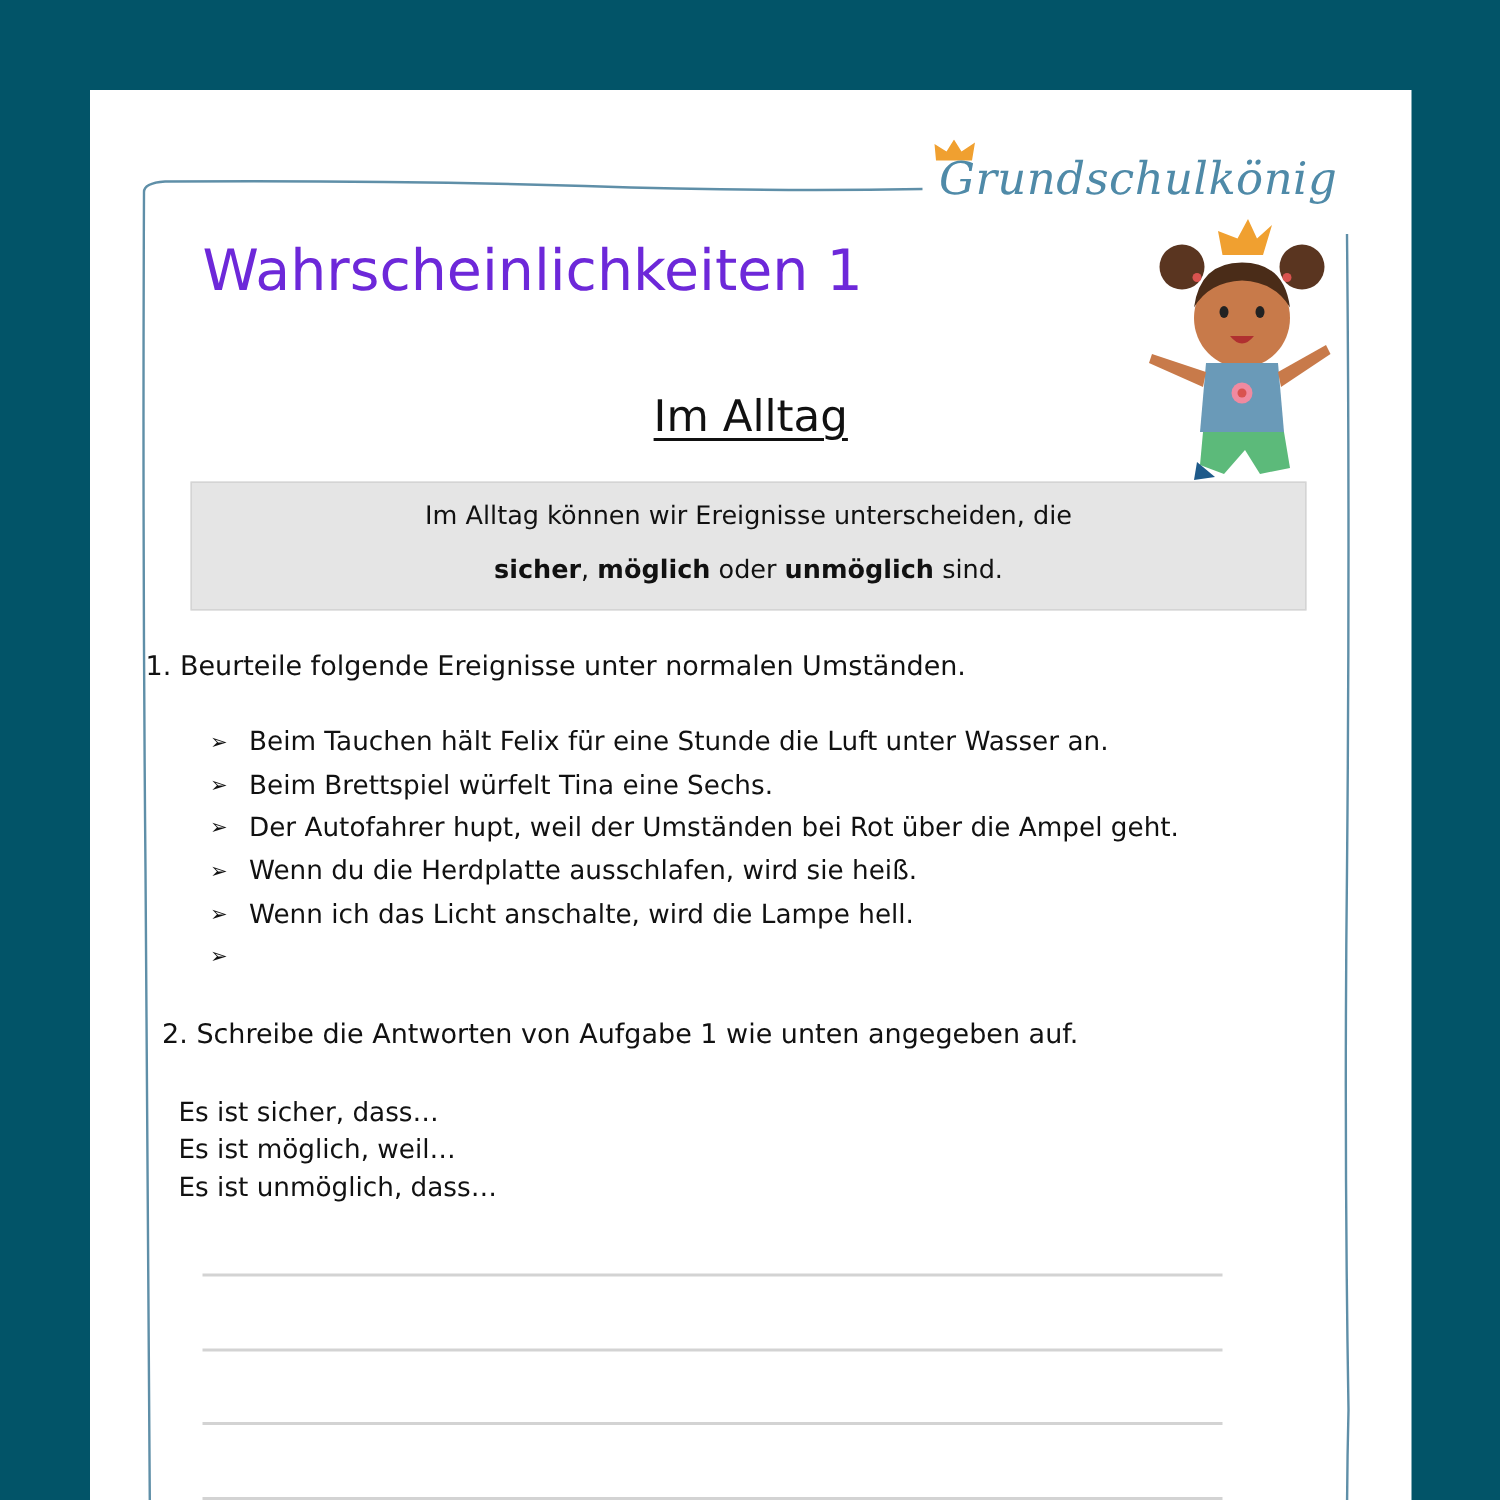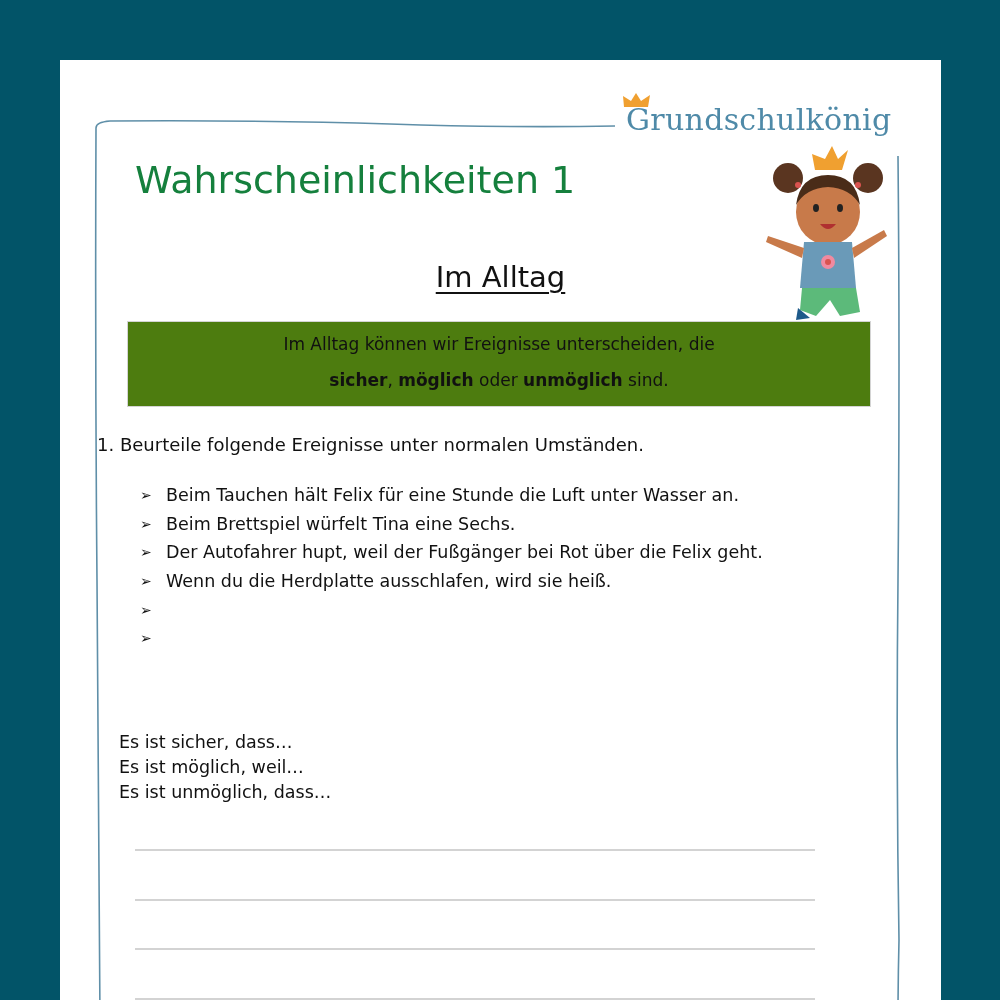--- a/index.html
+++ b/index.html
@@ -11,37 +11,38 @@
     color:#111;
   }
   .page {
     position:absolute; left:60px; top:60px; width:881px; height:960px;
     background:#ffffff;
   }
   .frame-svg { position:absolute; left:0; top:0; }
   .logo {
     position:absolute; left:566px; top:42px;
     font-family:"DejaVu Serif", serif;
+    font-style:italic;
     font-size:30px; color:#4f8aa8; letter-spacing:0.3px;
     white-space:nowrap;
   }
   .logo-crown { position:absolute; left:562px; top:33px; }
   .girl { position:absolute; left:700px; top:80px; }
   .title {
     position:absolute; left:75px; top:98px;
-    font-size:38px; font-weight:normal; color:#15803d; white-space:nowrap;
+    font-size:38px; font-weight:normal; color:#6d28d9; white-space:nowrap;
   }
   .subtitle {
     position:absolute; left:0; width:881px; top:200px; text-align:center;
     font-size:29px; color:#111;
   }
   .subtitle span { text-decoration:underline; text-underline-offset:5px; text-decoration-thickness:1.5px; }
   .infobox {
     position:absolute; left:67px; top:261px; width:744px; height:86px;
-    background:#4d7c0f; border:1.5px solid #d4d4d4; box-sizing:border-box;
+    background:#e5e5e5; border:1.5px solid #d4d4d4; box-sizing:border-box;
     text-align:center; font-size:17px; color:#111;
   }
   .infobox .l1 { position:absolute; left:0; right:0; top:12px; }
   .infobox .l2 { position:absolute; left:0; right:0; top:48px; }
   .infobox b { font-weight:bold; }
   .task { position:absolute; font-size:18px; white-space:nowrap; }
   .task1 { left:37px; top:374px; }
   .task2 { left:48px; top:619px; }
   .bullets { position:absolute; left:80px; top:421px; margin:0; padding:0; list-style:none; }
   .bullets li { height:28.6px; font-size:17.5px; white-space:nowrap; display:flex; align-items:center; }
@@ -108,34 +109,39 @@
     <li>
         <span class="arrow">➢</span>
         <span>Beim Tauchen hält Felix für eine Stunde die Luft unter Wasser an.</span>
       </li>
     <li>
         <span class="arrow">➢</span>
         <span>Beim Brettspiel würfelt Tina eine Sechs.</span>
       </li>
     <li>
         <span class="arrow">➢</span>
-        <span>Der Autofahrer hupt, weil der Fußgänger bei Rot über die Felix geht.</span>
+        <span>Der Autofahrer hupt, weil der Umständen bei Rot über die Ampel geht.</span>
       </li>
     <li>
         <span class="arrow">➢</span>
         <span>Wenn du die Herdplatte ausschlafen, wird sie heiß.</span>
       </li>
     <li>
         <span class="arrow">➢</span>
+        <span>Wenn ich das Licht anschalte, wird die Lampe hell.</span>
       </li>
     <li>
         <span class="arrow">➢</span>
       </li>
   </ul>
 
+  <div class="task task2">
+    <span>2.</span>
+    <span>Schreibe die Antworten von Aufgabe 1 wie unten angegeben auf.</span>
+  </div>
 
   <div class="phrases">
     <div>Es ist sicher, dass…</div>
     <div>Es ist möglich, weil…</div>
     <div>Es ist unmöglich, dass…</div>
   </div>
 
   <div class="lines">
     <div></div>
     <div></div>

